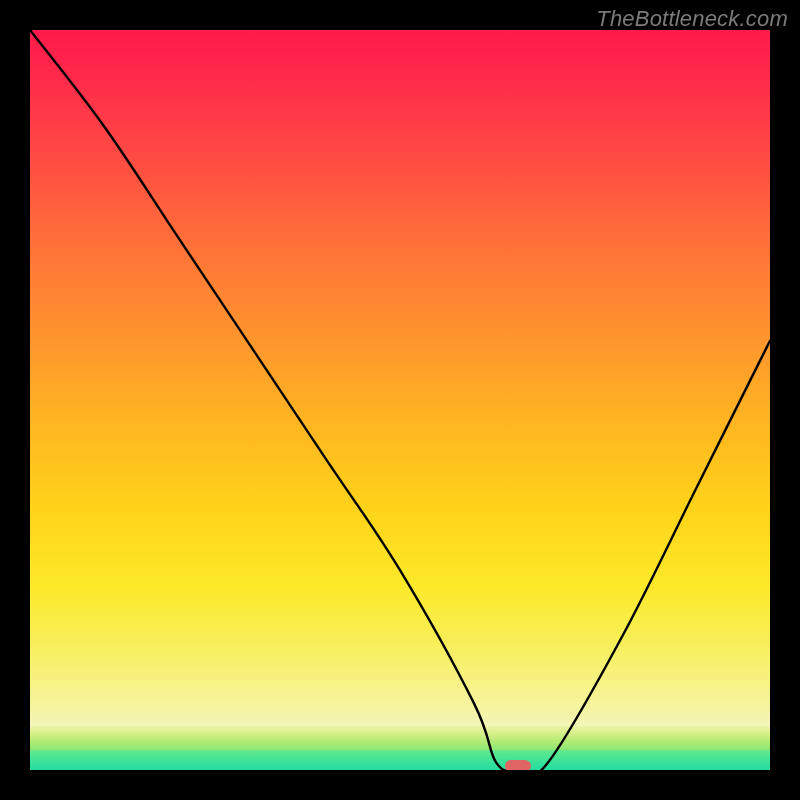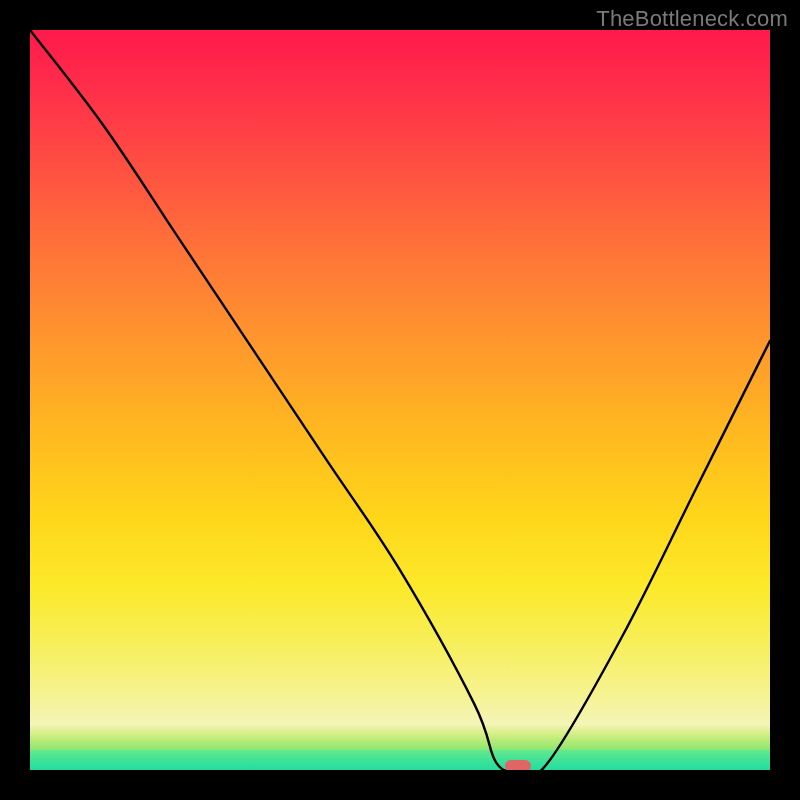--- a/index.html
+++ b/index.html
@@ -9,20 +9,21 @@
     height: 800px;
     background: #000;
     overflow: hidden;
     font-family: Arial, Helvetica, sans-serif;
   }
   .frame {
     position: relative;
     width: 800px;
     height: 800px;
     background: #000;
+    font-style: italic;
   }
   .watermark {
     position: absolute;
     top: 6px;
     right: 12px;
     color: #7a7a7a;
     font-size: 22px;
     font-weight: 500;
     letter-spacing: 0.2px;
     z-index: 30;

